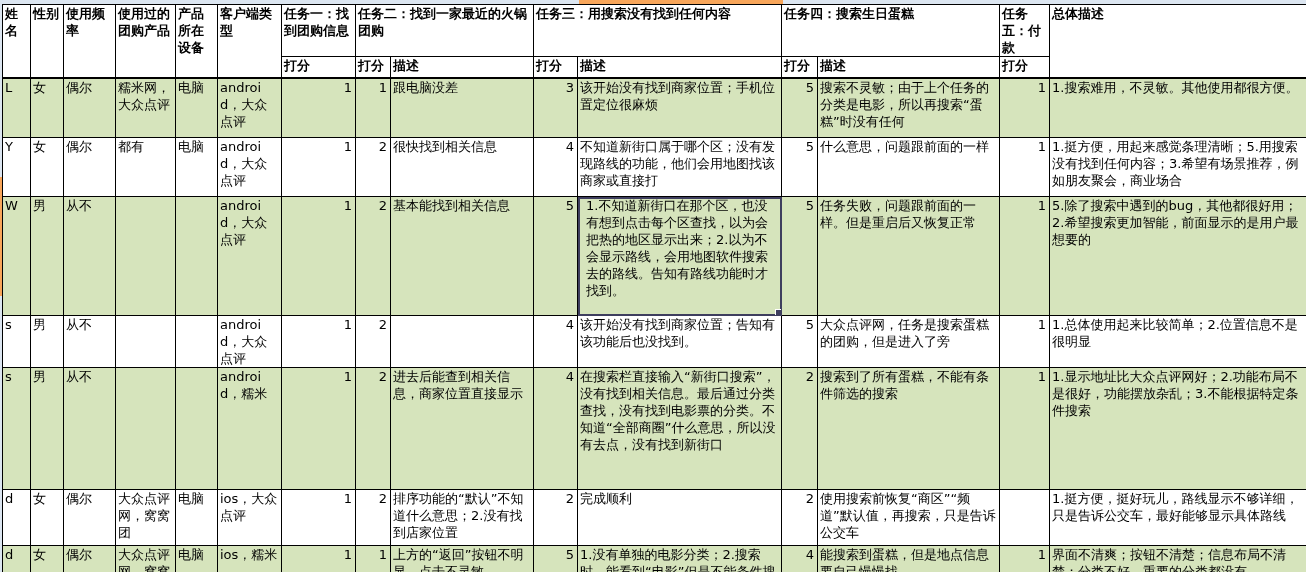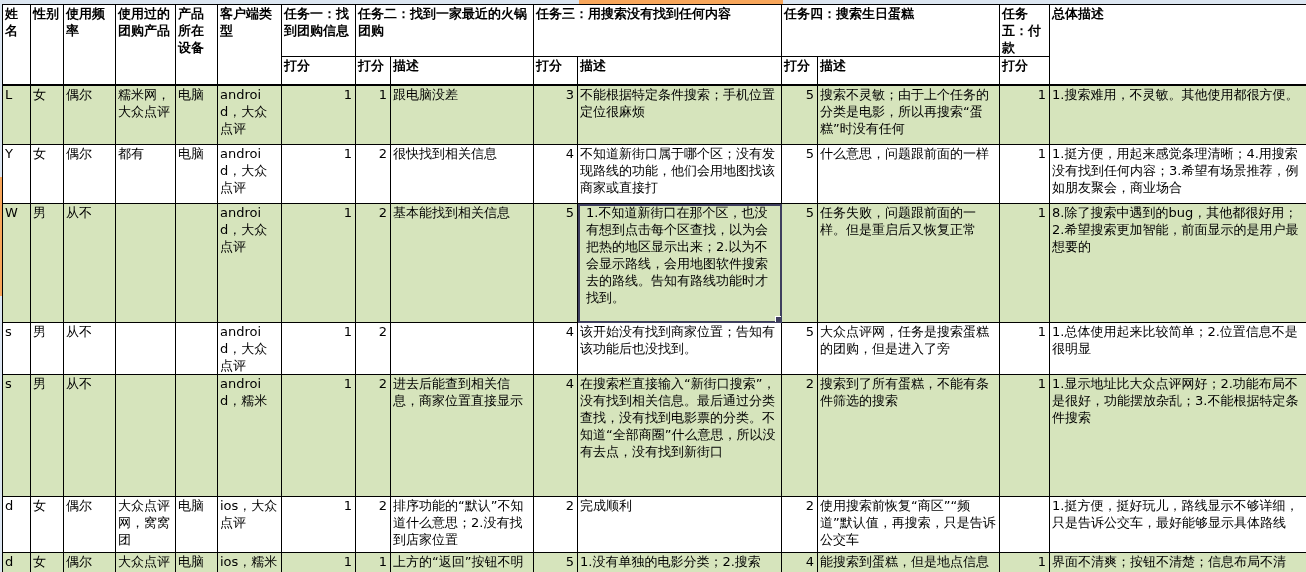--- a/index.html
+++ b/index.html
@@ -9,21 +9,21 @@
   .strip-left{position:absolute;left:0;top:4px;width:2px;height:568px;background:#dce6f1;}
   .strip-left .row-hl{position:absolute;left:0;width:2px;background:#f8a65a;}
   table.sheet{border-collapse:collapse;table-layout:fixed;position:absolute;left:2px;top:4px;width:1304px;}
   .sheet th,.sheet td{
     border:1px solid #000;vertical-align:top;overflow:hidden;
     padding:0 2px;font-size:13px;line-height:17px;color:#000;
     word-break:break-all;box-sizing:border-box;background:#fff;
   }
   .sheet thead th{text-align:left;font-weight:bold;}
   .sheet thead tr.hrow1{height:33px;}
-  .sheet thead tr.hrow2{height:28px;}
+  .sheet thead tr.hrow2{height:21px;}
   .sheet thead{border-bottom:2px solid #000;margin-top:16px;}
   .sheet td.num{text-align:right;padding-right:3px;}
   .sheet tr.band-a td{background:#d6e4bc;}
   .sheet tr.band-b td{background:#ffffff;}
   .sheet td.selected{position:relative;outline:2px solid #3e3e5e;outline-offset:-2px;padding-left:8px;}
   .sheet td.selected::after{
     content:"";position:absolute;right:0;bottom:0;width:5px;height:5px;
     background:#3e3e5e;border-left:1px solid #fff;border-top:1px solid #fff;
   }
 </style>
@@ -86,59 +86,59 @@
           <td>L</td>
           <td>女</td>
           <td>偶尔</td>
           <td>糯米网，大众点评</td>
           <td>电脑</td>
           <td>android，大众点评</td>
           <td class="num">1</td>
           <td class="num">1</td>
           <td>跟电脑没差</td>
           <td class="num">3</td>
-          <td>不能根据特定条件搜索；手机位置定位很麻烦</td>
+          <td>该开始没有找到商家位置；手机位置定位很麻烦</td>
           <td class="num">5</td>
           <td>搜索不灵敏；由于上个任务的分类是电影，所以再搜索“蛋糕”时没有任何</td>
           <td class="num">1</td>
           <td>1.搜索难用，不灵敏。其他使用都很方便。</td>
         </tr>
         <tr class="band-b" style="height: 59px;">
           <td>Y</td>
           <td>女</td>
           <td>偶尔</td>
           <td>都有</td>
           <td>电脑</td>
           <td>android，大众点评</td>
           <td class="num">1</td>
           <td class="num">2</td>
           <td>很快找到相关信息</td>
           <td class="num">4</td>
           <td>不知道新街口属于哪个区；没有发现路线的功能，他们会用地图找该商家或直接打</td>
           <td class="num">5</td>
           <td>什么意思，问题跟前面的一样</td>
           <td class="num">1</td>
-          <td>1.挺方便，用起来感觉条理清晰；4.用搜索没有找到任何内容；3.希望有场景推荐，例如朋友聚会，商业场合</td>
+          <td>1.挺方便，用起来感觉条理清晰；5.用搜索没有找到任何内容；3.希望有场景推荐，例如朋友聚会，商业场合</td>
         </tr>
         <tr class="band-a" style="height: 119px;">
           <td>W</td>
           <td>男</td>
           <td>从不</td>
           <td></td>
           <td></td>
           <td>android，大众点评</td>
           <td class="num">1</td>
           <td class="num">2</td>
           <td>基本能找到相关信息</td>
           <td class="num">5</td>
           <td class="selected">1.不知道新街口在那个区，也没有想到点击每个区查找，以为会把热的地区显示出来；2.以为不会显示路线，会用地图软件搜索去的路线。告知有路线功能时才找到。</td>
           <td class="num">5</td>
           <td>任务失败，问题跟前面的一样。但是重启后又恢复正常</td>
           <td class="num">1</td>
-          <td>8.除了搜索中遇到的bug，其他都很好用；2.希望搜索更加智能，前面显示的是用户最想要的</td>
+          <td>5.除了搜索中遇到的bug，其他都很好用；2.希望搜索更加智能，前面显示的是用户最想要的</td>
         </tr>
         <tr class="band-b" style="height: 41px;">
           <td>s</td>
           <td>男</td>
           <td>从不</td>
           <td></td>
           <td></td>
           <td>android，大众点评</td>
           <td class="num">1</td>
           <td class="num">2</td>

